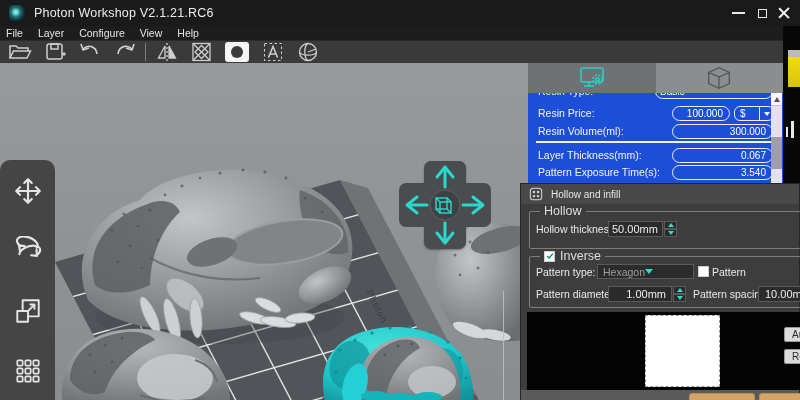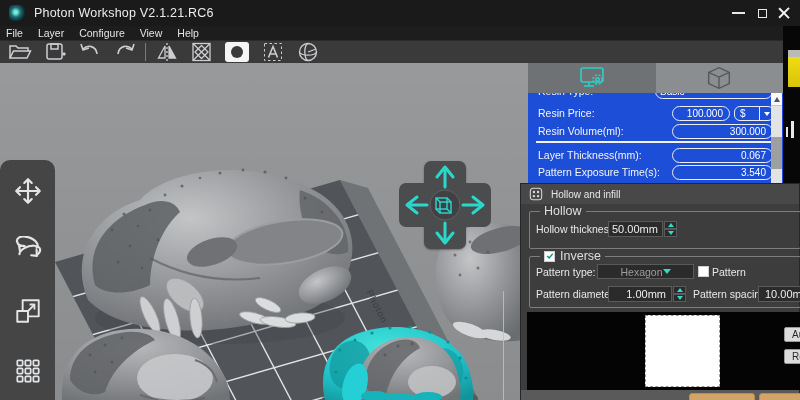--- a/index.html
+++ b/index.html
@@ -61,21 +61,21 @@
   .group{position:absolute;border:1px solid #7d7d7d;border-radius:2px;}
   .legend{position:absolute;top:-8px;left:10px;background:#3d3d3d;padding:0 4px;font-size:12.5px;color:#dedede;display:flex;align-items:center;gap:5px;}
   .dlbl{position:absolute;font-size:10.5px;color:#e8e8e8;}
   .dfield{position:absolute;height:16px;background:#2b2b2b;border:1px solid #5a5a5a;box-sizing:border-box;
           color:#ededed;font-size:11px;text-align:right;padding:1px 5px 0 3px;}
   .spinner{position:absolute;width:13px;height:16px;display:flex;flex-direction:column;}
   .spin-btn{flex:1;background:#2b2b2b;border:1px solid #5a5a5a;display:flex;align-items:center;justify-content:center;}
   .tri-u{width:0;height:0;border-left:3px solid transparent;border-right:3px solid transparent;border-bottom:4px solid #35d8cc;}
   .tri-d{width:0;height:0;border-left:3px solid transparent;border-right:3px solid transparent;border-top:4px solid #35d8cc;}
   .ddown{position:absolute;height:15px;background:#2b2b2b;border:1px solid #5a5a5a;box-sizing:border-box;
-         display:flex;align-items:center;justify-content:center;padding:0 5px;}
+         display:flex;align-items:center;justify-content:flex-start;padding:0 5px;}
   .ddown .val{font-size:10.5px;color:#9d9d9d;}
   .checkbox{width:9px;height:9px;background:#ffffff;border:1px solid #cfcfcf;display:inline-flex;align-items:center;justify-content:center;}
   .preview{position:absolute;left:6px;top:128px;width:274px;height:78px;background:#040404;}
   .pv-square{position:absolute;left:118px;top:3px;width:75px;height:72px;background:#ffffff;border:1px dashed #9a9a9a;box-sizing:border-box;}
   .pv-btn{position:absolute;left:257px;width:50px;height:15px;background:#dcdcdc;border:1px solid #9a9a9a;
           border-radius:2px;font-size:10px;color:#2a2a2a;display:flex;align-items:center;padding-left:7px;box-sizing:border-box;}
   .dlg-bottom{position:absolute;left:0;top:206px;width:100%;height:11px;background:#5a5a5a;}
   .tan-btn{position:absolute;top:3px;height:12px;background:#d2a465;border-radius:3px 3px 0 0;border:1px solid #b98d50;box-sizing:border-box;}
   
   .strip{left:783px;top:26px;width:17px;height:157px;background:#070707;z-index:5;}

